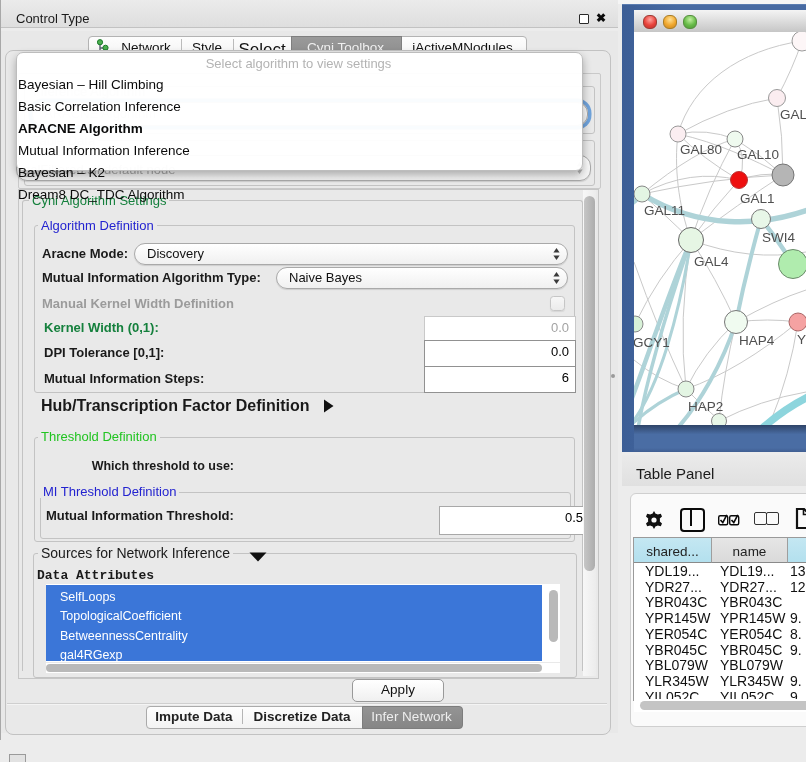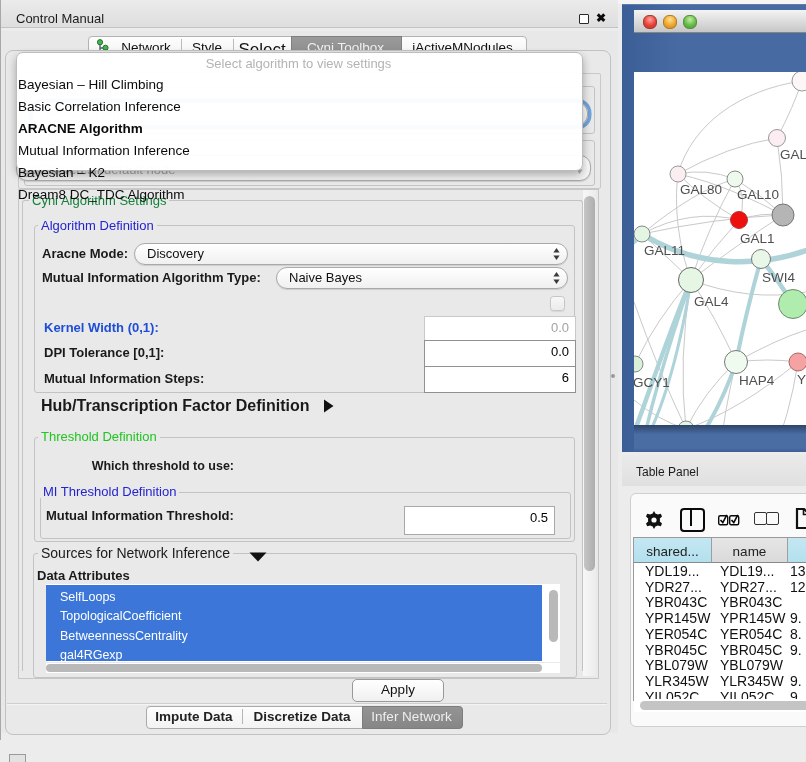--- a/index.html
+++ b/index.html
@@ -19,21 +19,21 @@
   .ghost{position:absolute;font-size:13px;color:#c9c9c9;white-space:nowrap;}
 </style>
 </head>
 <body>
 <div id="app">
   <div class="abs" style="left:0;top:0;width:1px;height:740px;background:#a8a8a8;z-index:50;"></div>
 
   <div class="abs" style="left:0;top:0;width:622px;height:3px;background:#f4f4f4;border-bottom:1px solid #c9c9c9;"></div>
 
   <div class="abs" style="left:0;top:4;width:618px;height:27px;background:linear-gradient(#ebebeb,#dedede);border-bottom:1px solid #c2c2c2;"></div>
-  <div class="abs" style="left:16px;top:11px;font-size:13px;color:#1b1b1b;">Control Manual</div>
+  <div class="abs" style="left:16px;top:11px;font-size:13px;color:#1b1b1b;">Control Type</div>
   <div class="abs" style="left:579px;top:14px;width:8px;height:8px;border:1.5px solid #2a2a2a;background:#fff;border-radius:1px;"></div>
   <div class="abs" style="left:596px;top:11px;font-size:12px;font-weight:bold;color:#0a0a0a;">✖</div>
 
   <div class="abs" style="left:0;top:31px;width:618px;height:702px;background:#e8e8e8;"></div>
 
   <div class="abs" style="left:88px;top:36px;width:437px;height:23px;background:linear-gradient(#fdfdfd,#f1f1f1);border:1px solid #b3b3b3;border-radius:4px;"></div>
   <div class="abs" style="left:291px;top:36px;width:109px;height:23px;background:linear-gradient(#9a9a9a,#8a8a8a);border:1px solid #7f7f7f;"></div>
   <div class="abs" style="left:181px;top:39px;width:1px;height:17px;background:#bbb;"></div>
   <div class="abs" style="left:233px;top:39px;width:1px;height:17px;background:#bbb;"></div>
   <div class="abs" style="left:97px;top:39px;width:12px;height:16px;">
@@ -90,52 +90,53 @@
   <div class="lbl" style="left:42px;top:270px;">Mutual Information Algorithm Type:</div>
   <div class="combo" style="left:276px;top:267px;width:290px;height:20px;">
       <span class="ctext">Naive Bayes</span>
       <span class="arrows">
         <svg width="7" height="12" viewBox="0 0 7 12">
           <path d="M3.5 0 L6.6 4.4 L0.4 4.4 Z" fill="#3a3a3a"></path>
           <path d="M3.5 12 L6.6 7.6 L0.4 7.6 Z" fill="#3a3a3a"></path>
         </svg>
       </span>
     </div>
+  <div class="lbl" style="left:42px;top:296px;color:#9b9b9b;">Manual Kernel Width Definition</div>
   <div class="abs" style="left:550px;top:296px;width:13px;height:13px;background:linear-gradient(#f7f7f7,#ebebeb);border:1px solid #c6c6c6;border-radius:3.5px;box-shadow:0 1px 1px rgba(0,0,0,0.08);"></div>
-  <div class="lbl" style="left:44px;top:320px;color:#1d4ed8;">Kernel Width (0,1):</div>
+  <div class="lbl" style="left:44px;top:320px;color:#15803d;">Kernel Width (0,1):</div>
   <div class="tfield" style="left:424px;top:316px;width:144px;height:21px;border-color:#c9c9c9;color:#a3a3a3;">0.0</div>
   <div class="lbl" style="left:44px;top:345px;">DPI Tolerance [0,1]:</div>
   <div class="tfield" style="left:424px;top:340px;width:144px;height:22px;">0.0</div>
   <div class="lbl" style="left:44px;top:371px;">Mutual Information Steps:</div>
   <div class="tfield" style="left:424px;top:366px;width:144px;height:22px;">6</div>
 
   <div class="lbl" style="left:41px;top:397px;font-size:16px;">Hub/Transcription Factor Definition</div>
   <div class="abs" style="left:322px;top:399px;width:13px;height:14px;">
     <svg width="13" height="14">
         <path d="M2 0.5 L11.5 7 L2 13.5 Z" fill="#111"></path>
       </svg>
   </div>
 
   <div class="grp" style="left:34px;top:437px;width:539px;height:103px;"></div>
   <div class="grptitle" style="left:38px;top:430px;color:#21c421;">Threshold Definition</div>
   <div class="lbl" style="left:68px;top:459px;width:166px;text-align:right;font-size:12.5px;">Which threshold to use:</div>
 
   <div class="grp" style="left:40px;top:492px;width:529px;height:45px;"></div>
   <div class="grptitle" style="left:40px;top:485px;color:#2323d0;">MI Threshold Definition</div>
   <div class="lbl" style="left:46px;top:508px;">Mutual Information Threshold:</div>
-  <div class="tfield" style="left:404px;top:506px;width:143px;height:24px;border-color:#a8a8a8;">0.5</div>
+  <div class="tfield" style="left:439px;top:506px;width:143px;height:24px;border-color:#a8a8a8;">0.5</div>
 
   <div class="abs" style="left:33px;top:553px;width:542px;height:123px;border:1px solid #c3c3c3;border-radius:3px;"></div>
   <div class="grptitle" style="left:38px;top:546px;color:#1a1a1a;font-size:14px;line-height:14px;">Sources for Network Inference</div>
   <div class="abs" style="left:249px;top:548px;width:18px;height:10px;">
     <svg width="18" height="10">
         <path d="M0.5 0.5 L17.5 0.5 L9 9.5 Z" fill="#111"></path>
       </svg>
   </div>
-  <div class="lbl" style="left:37px;top:568px;">Data Attributes</div>
+  <div class="lbl" style="left:37px;top:568px;font-family:Liberation Mono, monospace;">Data Attributes</div>
 
   <div class="abs" style="left:46px;top:584px;width:514px;height:78px;background:#fff;"></div>
   <div class="abs" style="left:46px;top:585px;width:496px;height:76px;background:#3b76d8;"></div>
   <div class="abs" style="left:60px;top:588px;font-size:12.5px;color:#fff;line-height:19.4px;white-space:nowrap;">SelfLoops<br>TopologicalCoefficient<br>BetweennessCentrality<br>gal4RGexp</div>
   <div class="abs" style="left:549px;top:590px;width:9px;height:52px;background:#b9b9b9;border-radius:5px;"></div>
   <div class="abs" style="left:46px;top:663px;width:514px;height:10px;background:#fff;"></div>
   <div class="abs" style="left:46px;top:664px;width:496px;height:8px;background:#b9b9b9;border-radius:4px;"></div>
 
   <div class="abs" style="left:583px;top:190px;width:13px;height:486px;background:linear-gradient(90deg,#f7f7f7,#ececec);"></div>
   <div class="abs" style="left:584px;top:196px;width:11px;height:375px;background:linear-gradient(90deg,#c6c6c6,#adadad);border-radius:6px;"></div>
@@ -160,21 +161,21 @@
   <div class="abs" style="left:16px;top:56px;width:565px;font-size:13px;color:#b3b3b3;text-align:center;">Select algorithm to view settings</div>
   <div class="abs" style="left:18px;top:74px;font-size:13.5px;color:#0a0a0a;line-height:22px;white-space:nowrap;">Bayesian – Hill Climbing<br>Basic Correlation Inference<br><span class="b">ARACNE Algorithm</span><br>Mutual Information Inference<br>Bayesian – K2<br>Dream8 DC_TDC Algorithm</div>
 
   <div class="abs" style="left:618px;top:0;width:188px;height:4px;background:#f5f5f5;"></div>
   <div class="abs" style="left:622px;top:4px;width:184px;height:448px;background:linear-gradient(90deg,#3c5e96,#476aa2 30%,#476aa2);box-shadow:inset 0 1px 0 #5a7cb0;"></div>
   <div class="abs" style="left:634px;top:10px;width:172px;height:22px;background:linear-gradient(#f4f4f4,#c6c6c6);border-bottom:1px solid #858585;"></div>
   <div class="abs" style="left:643px;top:15px;width:12px;height:12px;border-radius:6px;background:radial-gradient(circle at 50% 30%,#ffa39e,#e8423a 55%,#bb332c);border:0.5px solid #9c3b34;"></div>
   <div class="abs" style="left:663px;top:15px;width:12px;height:12px;border-radius:6px;background:radial-gradient(circle at 50% 30%,#ffe093,#f0a72d 55%,#c78422);border:0.5px solid #a97e26;"></div>
   <div class="abs" style="left:683px;top:15px;width:12px;height:12px;border-radius:6px;background:radial-gradient(circle at 50% 30%,#c2f0a0,#67bb48 55%,#4f9638);border:0.5px solid #578f40;"></div>
 
-  <div class="abs" style="left:634px;top:32px;width:172px;height:393px;background:#fff;overflow:hidden;margin-top:40px;">
+  <div class="abs" style="left:634px;top:32px;width:172px;height:393px;background:#fff;overflow:hidden;">
     <svg width="172" height="393" viewBox="634 32 172 393" style="position:absolute;left:0;top:0;">
       <g fill="none" stroke="#c9c9c9" stroke-width="1">
         <path d="M678,134 C692,84 740,50 802,41"></path>
         <path d="M777,98 Q793,68 802,41"></path>
         <path d="M678,134 Q728,106 777,98"></path>
         <path d="M678,134 Q706,128 735,139"></path>
         <path d="M678,134 Q702,158 739,180"></path>
         <path d="M678,134 C716,142 754,160 783,175"></path>
         <path d="M691,240 C678,205 674,165 678,134"></path>
         <path d="M691,240 Q708,188 735,139"></path>
@@ -244,21 +245,21 @@
         <text x="739" y="345">HAP4</text>
         <text x="797" y="344">Y</text>
         <text x="688" y="410.5">HAP2</text>
       </g>
     </svg>
   </div>
   <div class="abs" style="left:634px;top:425px;width:172px;height:27px;background:linear-gradient(#2e4468,#4a6da4 35%,#4a6da4 85%,#405e92);"></div>
 
   <div class="abs" style="left:622px;top:452px;width:184px;height:310px;background:#ececec;"></div>
   <div class="abs" style="left:622px;top:455px;width:184px;height:31px;background:linear-gradient(#eaeaea,#e0e0e0);"></div>
-  <div class="abs" style="left:636px;top:465px;font-size:12px;color:#1b1b1b;">Table Panel</div>
+  <div class="abs" style="left:636px;top:465px;font-size:15px;color:#1b1b1b;">Table Panel</div>
 
   <div class="abs" style="left:630px;top:493px;width:180px;height:232px;background:#fafafa;border:1px solid #cfcfcf;border-radius:6px;"></div>
 
   <div class="abs" style="left:645px;top:511px;width:18px;height:18px;">
     <svg width="18" height="18" viewBox="0 0 18 18">
         <path d="M9 0 L10.6 2.7 A6.5 6.5 0 0 1 12.8 3.6 L15.8 2.8 L17 5.5 L14.8 7.5 A6.5 6.5 0 0 1 14.8 10.5 L17 12.5 L15.8 15.2 L12.8 14.4 A6.5 6.5 0 0 1 10.6 15.3 L9 18 L7.4 15.3 A6.5 6.5 0 0 1 5.2 14.4 L2.2 15.2 L1 12.5 L3.2 10.5 A6.5 6.5 0 0 1 3.2 7.5 L1 5.5 L2.2 2.8 L5.2 3.6 A6.5 6.5 0 0 1 7.4 2.7 Z" fill="#111"></path>
         <circle cx="9" cy="9" r="2.6" fill="#fafafa"></circle>
       </svg>
   </div>
   <div class="abs" style="left:680px;top:508px;width:21px;height:20px;border:2.5px solid #0a0a0a;border-radius:4px;"></div>

